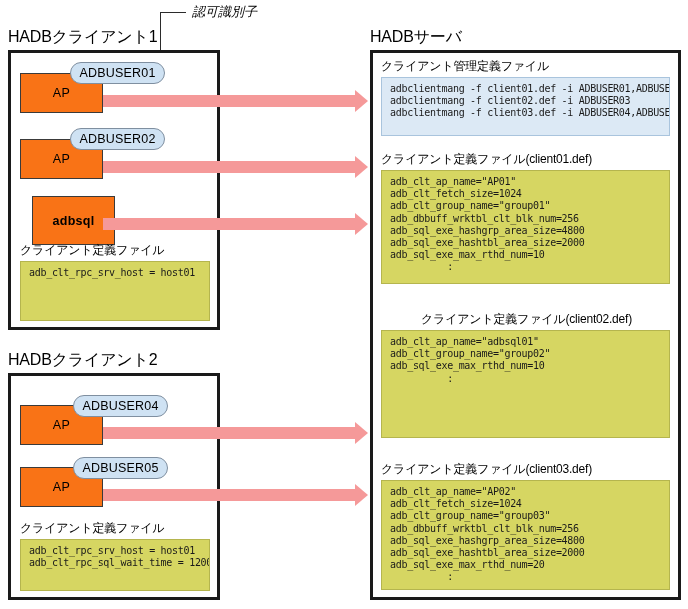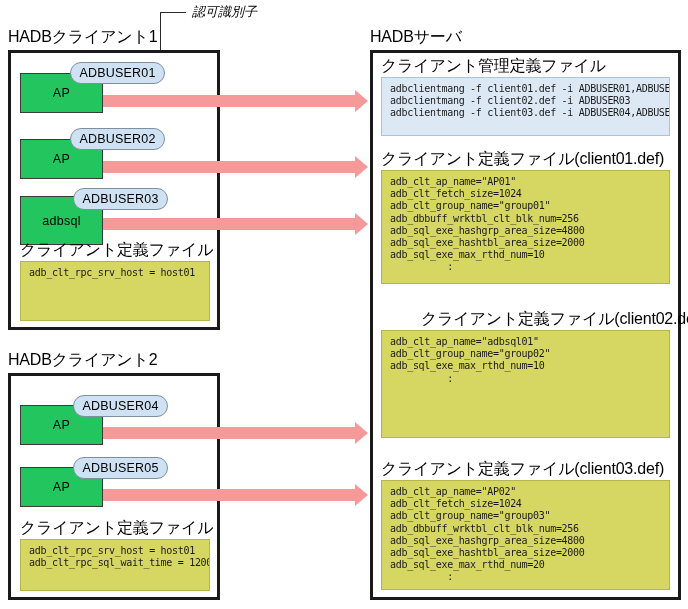--- a/index.html
+++ b/index.html
@@ -31,21 +31,21 @@
   
   .container-box {
     border: 3px solid #1a1a1a;
     background: #ffffff;
     box-sizing: border-box;
   }
 
   
   .proc-box {
     border: 1px solid #3a3a3a;
-    background: #22c55e;
+    background: #f97316;
     box-sizing: border-box;
     display: flex;
     align-items: center;
     justify-content: center;
     font-size: 12.5px;
     letter-spacing: 0.3px;
     color: #000;
     text-align: center;
   }
 
@@ -78,21 +78,21 @@
     top: 0;
     width: 0;
     height: 0;
     border-top: 11px solid transparent;
     border-bottom: 11px solid transparent;
     border-left: 13px solid #f59999;
   }
 
   
   .panel-title {
-    font-size: 16px;
+    font-size: 12px;
     line-height: 14px;
     white-space: nowrap;
     letter-spacing: -0.2px;
   }
   .code-panel {
     box-sizing: border-box;
     border: 1px solid #b9b98f;
     padding: 5px 0 0 8px;
     font-family: "DejaVu Sans Mono", "Liberation Mono", monospace;
     font-size: 10px;
@@ -140,22 +140,21 @@
     <div class="head" style="left:252px;"></div>
   </div>
 
   <div class="abs proc-box" style="left:20px; top:139px; width:83px; height:40px;">AP</div>
   <div class="abs badge" style="left:70px; top:128px; width:95px;">ADBUSER02</div>
   <div class="abs arrow" style="left:103px; top:156px; width:265px;">
     <div class="shaft" style="width:252px;"></div>
     <div class="head" style="left:252px;"></div>
   </div>
 
-  <div class="abs proc-box" style="left:20px; top:196px; width:83px; height:49px;">adbsql</div>
-  <div class="abs badge" style="left:73px; top:188px; width:95px;">ADBUSER03</div>
+  <div class="abs proc-box" style="left:32px; top:196px; width:83px; height:49px;font-weight:bold;">adbsql</div>
   <div class="abs arrow" style="left:103px; top:213px; width:265px;">
     <div class="shaft" style="width:252px;"></div>
     <div class="head" style="left:252px;"></div>
   </div>
 
   <div class="abs panel-title" style="left:20px; top:243px;">クライアント定義ファイル</div>
   <div class="abs code-panel olive" style="left:20px; top:261px; width:190px; height:60px;">adb_clt_rpc_srv_host = host01</div>
 
   <div class="abs group-label" style="left:8px; top:353px;">HADBクライアント2</div>
 

